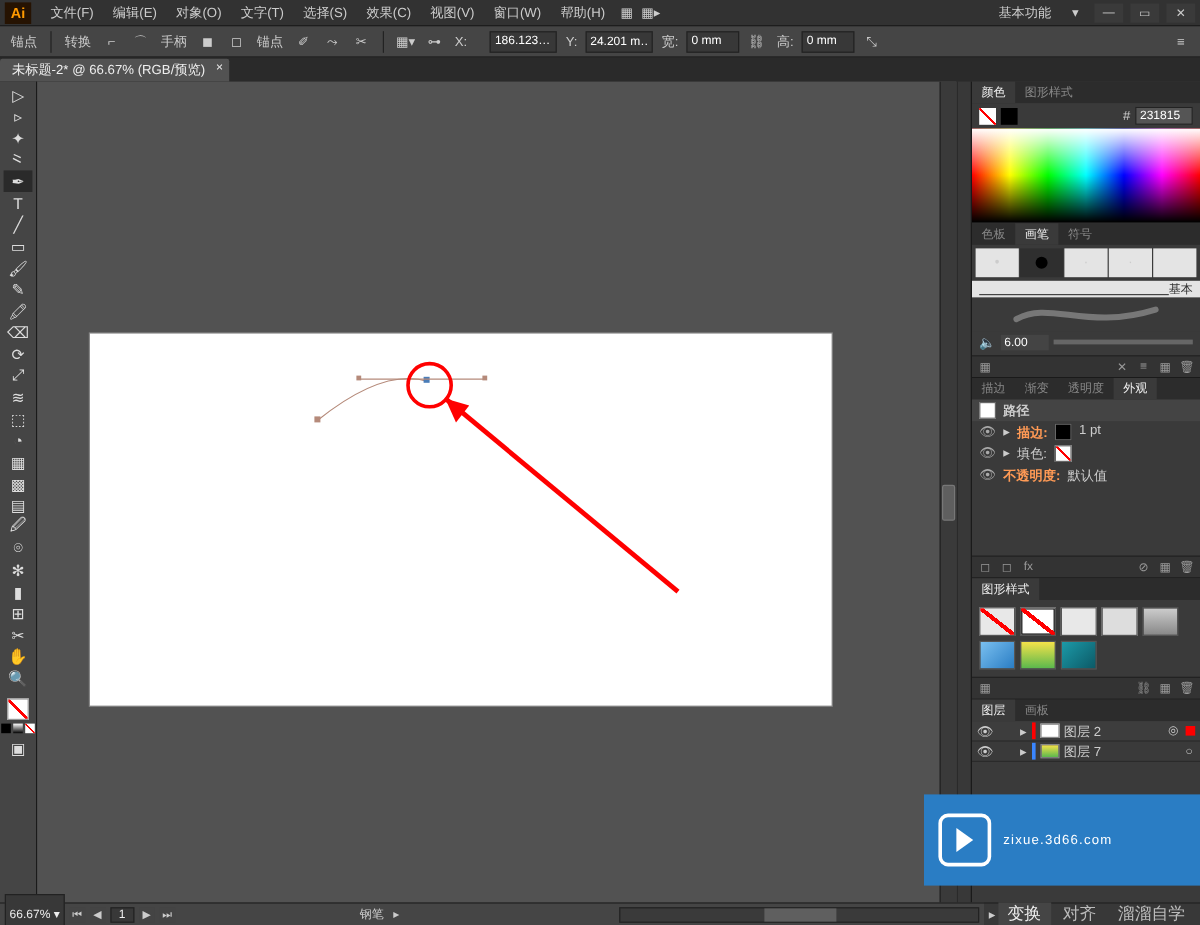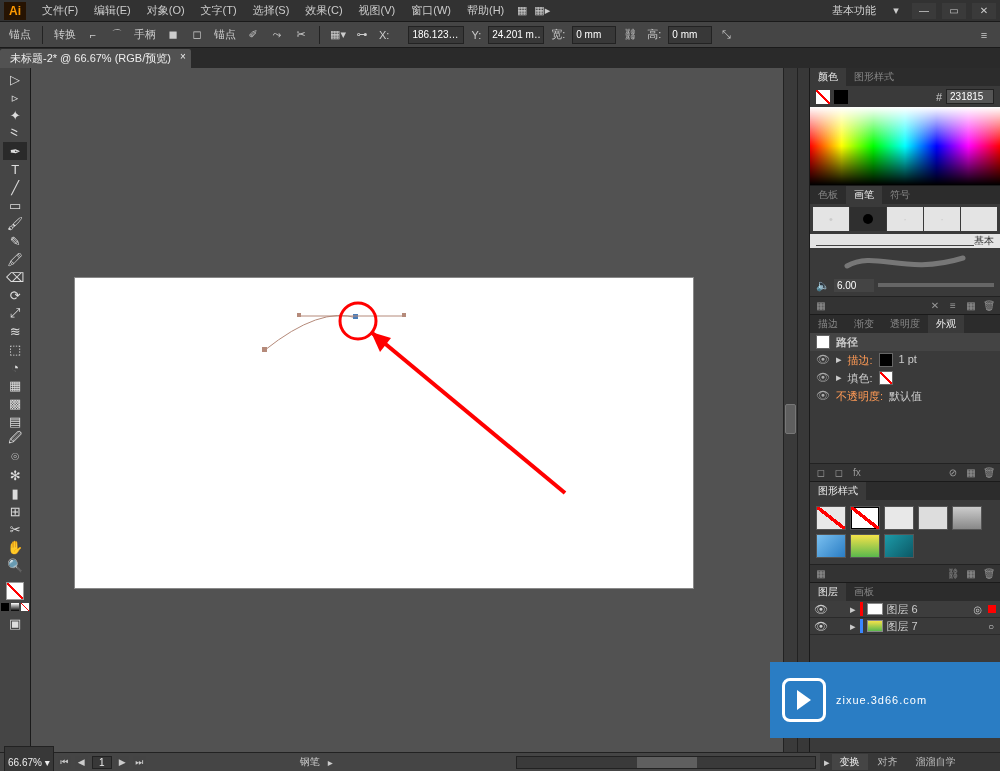--- a/index.html
+++ b/index.html
@@ -192,21 +192,21 @@
     .brush-cell { flex:1; height:24px; background:#e4e4e4; display:flex; align-items:center; justify-content:center;}
     .brush-cell.dark { background:#2f2f2f;}
     .stroke-preview { padding: 4px 6px; display:flex; align-items:center; gap:6px; background:#3a3a3a;}
     .stroke-preview .wavy { flex:1; height:20px; }
     .stroke-size-row { display:flex; align-items:center; gap:4px; padding:2px 6px 4px;}
     .stroke-size-row input { width:40px; background:#444; border: none; color:#fff; font-size:10px; padding:1px 3px;}
     .stroke-slider { flex:1; height:4px; background:#666; display:flex; align-items:center;}
 
     .appearance-row { display:flex; align-items:flex-start; gap:6px; padding: 2px 6px; height:18px;}
     .appearance-row .swatch-mini { width:14px; height:14px; border:1px solid #666;}
-    .appearance-row .orange { color:#ff9a55;}
+    .appearance-row .orange { color:#ff9a55;font-weight:bold;}
     .appearance-row .vis-icon { font-size:11px; color:#aaa;}
 
     .styles-grid { display:flex; flex-wrap:wrap; gap:4px; padding:6px;}
     .style-cell { width:30px; height:24px; background:#e8e8e8; border:1px solid #555; position:relative;}
 
     .layers-body { padding:0;}
     .layer-row { display:flex; align-items:center; gap:4px; height:17px; padding:0 4px; border-bottom:1px solid #2a2a2a;}
     .layer-row .vis { width:14px; text-align:center; color:#ccc;}
     .layer-row .color-strip { width:3px; height:14px;}
     .layer-row .layer-icon { width:16px; height:12px; background:#fff; border:1px solid #888;}
@@ -241,21 +241,21 @@
       position: absolute;
       left: 820px;
       bottom: 0;
       width: 180px;
       height: 19px;
       background: #383838;
       display:flex; align-items:center; gap:2px;
       padding:0 4px;
       border-top:1px solid #222;
     }
-    .bottom-panel-bar .bptab { padding:1px 8px; font-size:10px; color:#bbb;}
+    .bottom-panel-bar .bptab { padding:1px 8px; font-size:14px; color:#bbb;}
     .bottom-panel-bar .bptab.active { background:#454545; color:#eee;}
     .bptab-icon-row {
       position:absolute;
       right:4px;
       bottom:22px;
       width:176px;
       height:18px;
       background:#333;
       display:flex;
       align-items:center;
@@ -546,21 +546,21 @@
         <div class="panel-tab active">图层</div>
         <div class="panel-tab">画板</div>
       </div>
       <div class="layers-body">
         <div class="layer-row" style="background:#3d3d3d;">
           <span class="vis">👁</span>
           <span class="vis"></span>
           <span>▸</span>
           <span class="color-strip" style="background:#ff0000"></span>
           <span class="layer-icon"></span>
-          <span>图层 6</span>
+          <span>图层 2</span>
           <span class="dot">◎</span>
           <span style="width:8px;height:8px;background:#ff0000;"></span>
         </div>
         <div class="layer-row">
           <span class="vis">👁</span>
           <span class="vis"></span>
           <span>▸</span>
           <span class="color-strip" style="background:#3a86ff"></span>
           <span class="layer-icon" style="background:linear-gradient(#f4e24a,#5ab84d);"></span>
           <span>图层 7</span>

